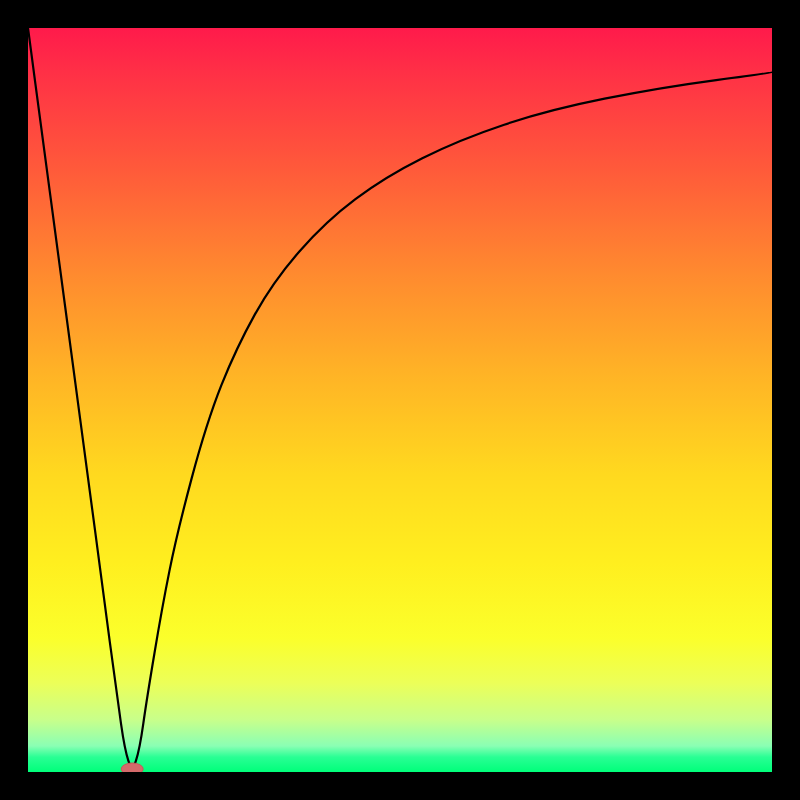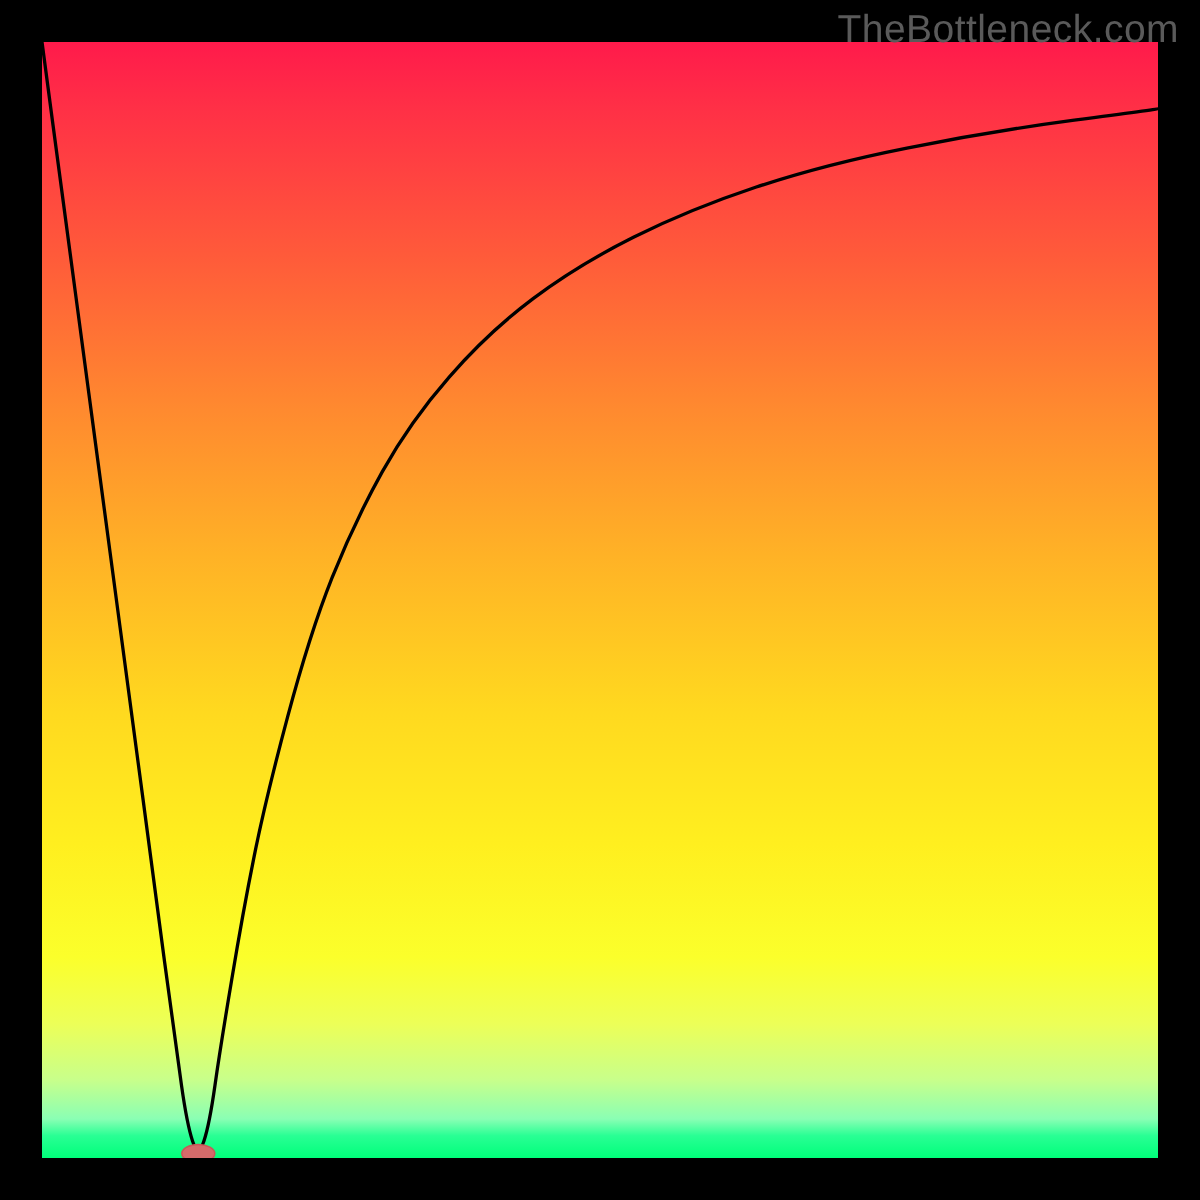--- a/index.html
+++ b/index.html
@@ -70,21 +70,20 @@
     fill: #d46a6a;
     stroke: #c95858;
     stroke-width: 1;
   }
 </style>
 </head>
 <body>
 
 <div class="frame">
 
-  <div class="watermark">TheBottleneck.com</div>
 
   <div class="plot-area">
     <svg id="plot-svg" class="plot-svg" viewBox="0 0 744 744" preserveAspectRatio="none">
       <path id="curve-path" class="curve" d="M 0.0 0.0 Q 0.0 0.0 7.4 55.8 Q 14.9 111.6 22.3 167.4 Q 29.8 223.2 37.2 279.0 Q 44.6 334.8 52.1 390.6 Q 59.5 446.4 67.0 502.2 Q 74.4 558.0 81.8 613.8 Q 89.3 669.6 93.0 695.6 Q 96.7 721.7 100.4 732.8 Q 104.2 744.0 107.9 732.8 Q 111.6 721.7 115.3 695.6 Q 119.0 669.6 126.5 625.0 Q 133.9 580.3 141.4 543.1 Q 148.8 505.9 163.7 450.1 Q 178.6 394.3 193.4 357.1 Q 208.3 319.9 226.9 286.4 Q 245.5 253.0 271.6 223.2 Q 297.6 193.4 327.4 171.1 Q 357.1 148.8 394.3 130.2 Q 431.5 111.6 476.2 96.7 Q 520.8 81.8 576.6 70.7 Q 632.4 59.5 688.2 52.1 T 744.0 44.6"></path>
       <ellipse id="marker-ellipse" class="marker" cx="104.2" cy="741.0" rx="11" ry="6"></ellipse>
     </svg>
   </div>
 
 </div>
 

